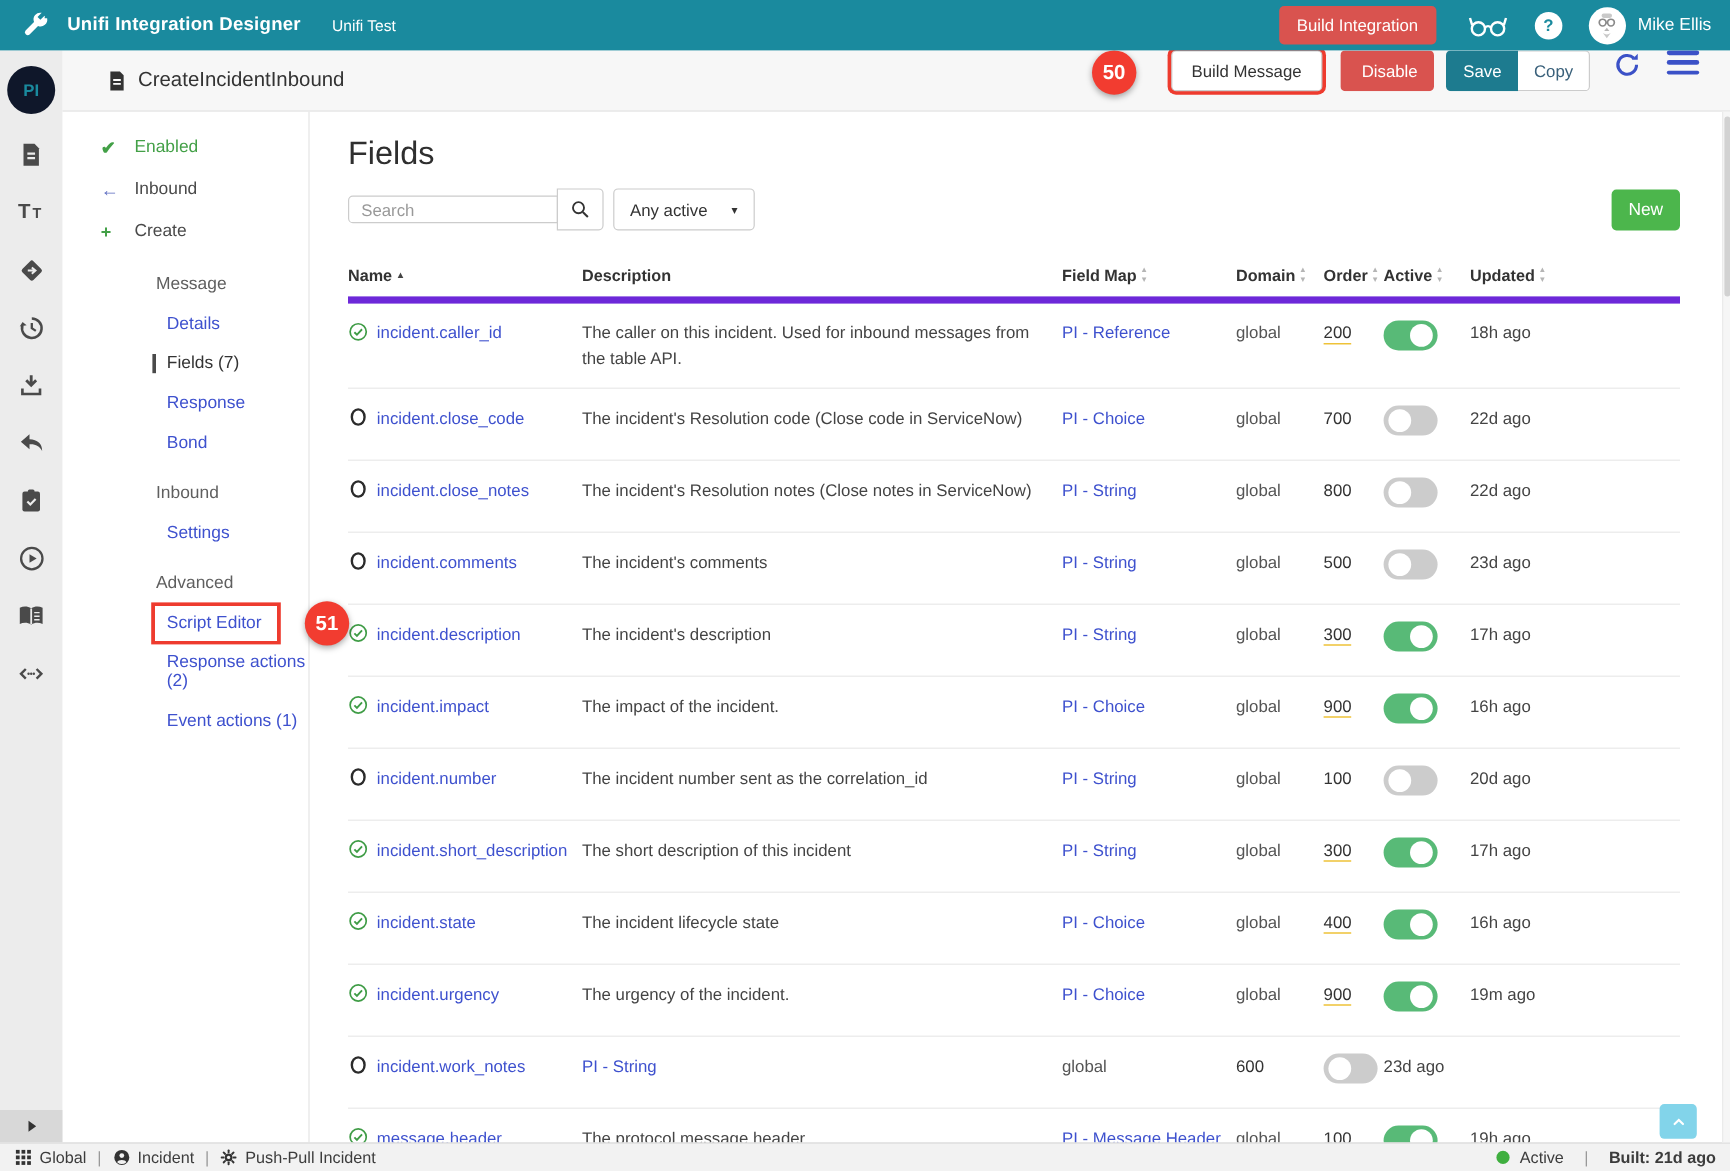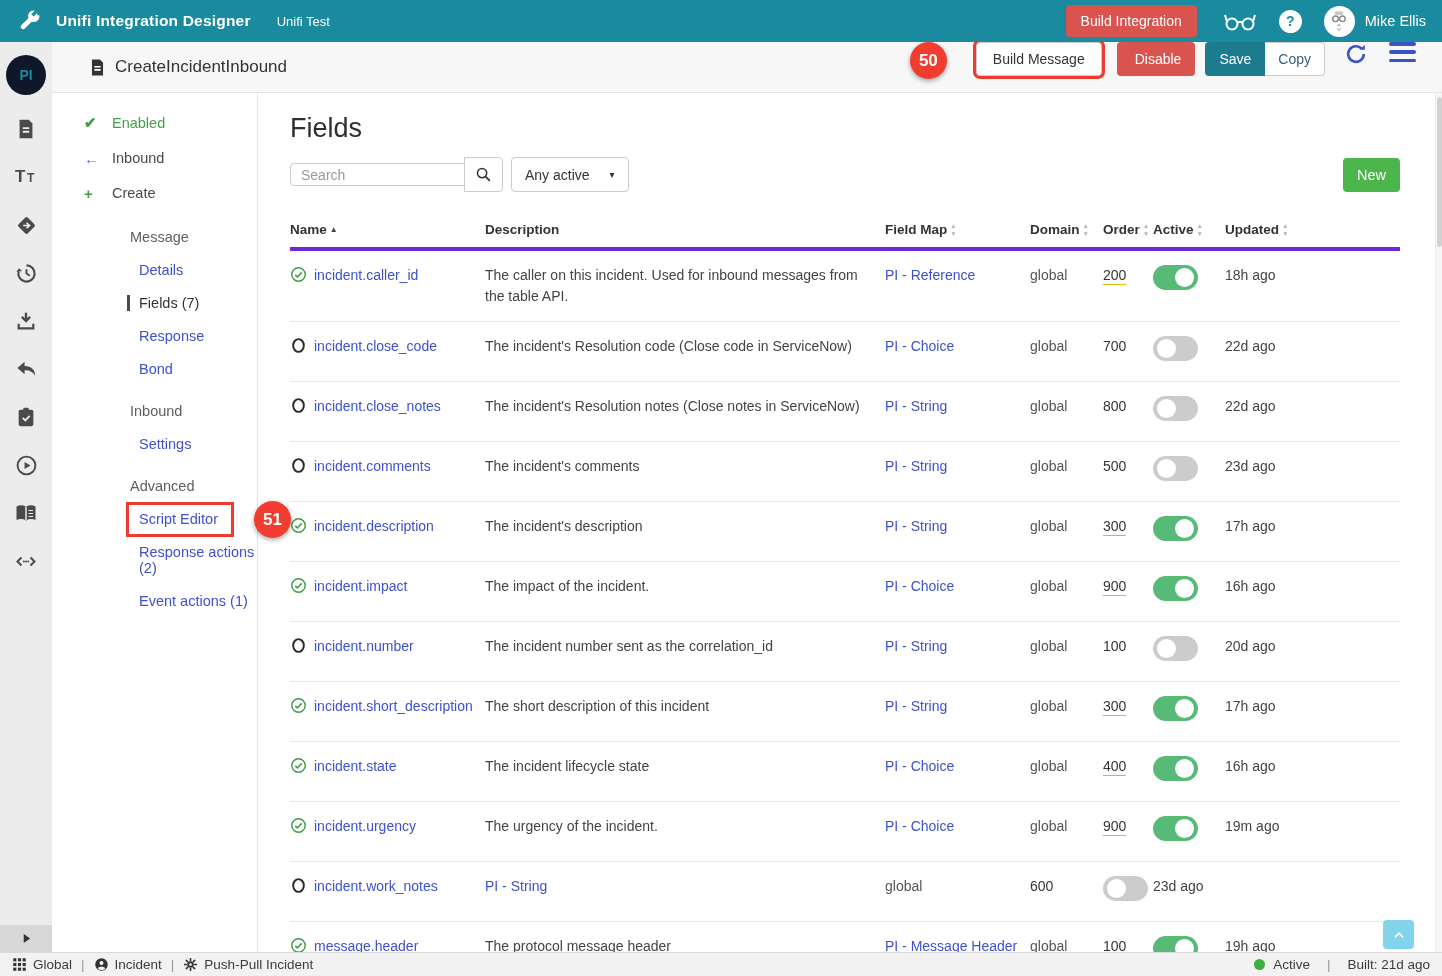--- a/index.html
+++ b/index.html
@@ -77,21 +77,21 @@
   .search-input::placeholder { color:#999; }
   .search-btn { width:39px; height:35px; border:1px solid #ccc; border-left:1px solid #ccc; background:#fff;
                 border-radius:0 4px 4px 0; margin-left:-1px; display:flex; align-items:center; justify-content:center; cursor:pointer; }
   .filter-btn { height:35px; margin-left:8px; background:#fff; border:1px solid #ccc; border-radius:4px;
                 font-size:14px; font-family:inherit; color:#333; padding:0 13px; cursor:pointer; display:flex; align-items:center; gap:20px; }
   .filter-btn .caret { font-size:10px; color:#333; }
   .new-btn { margin-left:auto; width:57px; height:34px; background:#4cb64c; color:#fff; border:none; border-radius:4px;
              font-size:14.5px; font-family:inherit; cursor:pointer; }
 
   .grid-row { display:grid; grid-template-columns:195px 400px 145px 73px 50px 72px 1fr; }
-  .thead { margin-top:22px; border-bottom:4px solid #6d28d9; }
+  .thead { margin-top:22px; border-bottom:6px solid #6d28d9; }
   .th { font-size:13.5px; font-weight:bold; color:#333; padding:8px 8px 10px 0; display:flex; align-items:center; gap:3px; cursor:pointer; }
   .sort-asc { font-size:8px; color:#444; line-height:1; }
   .sort-both { display:flex; flex-direction:column; font-size:6.5px; color:#b5b5b5; line-height:1.1; }
   .trow { border-bottom:1px solid #e9e9e9; font-size:14px; }
   .td { padding:14px 10px 14px 0; color:#444; line-height:1.5; }
   .td a { color:#3e51ce; text-decoration:none; cursor:pointer; }
   .cell-name .st-icon { display:inline-block; width:17px; height:17px; vertical-align:-3px; margin-right:7px; }
   .td-domain { color:#555; }
   .order-val { color:#333; }
   .order-val.u { border-bottom:1px solid #eab308; padding-bottom:1px; }
@@ -109,21 +109,21 @@
   .vscroll .thumb { position:absolute; top:4px; left:1px; width:5px; height:150px; background:#d2d2d2; border-radius:3px; }
 
   
   .statusbar { position:absolute; left:0; top:952px; width:1442px; height:24px; background:#f2f2f2;
                border-top:1px solid #d9d9d9; display:flex; align-items:center; padding:0 12px; font-size:13.5px; color:#3c3c3c; z-index:30; }
   .sb-item { display:flex; align-items:center; gap:6px; }
   .sb-item .sbic { width:15px; height:15px; display:flex; }
   .sb-sep { margin:0 9px; color:#999; }
   .sb-right { margin-left:auto; display:flex; align-items:center; gap:8px; }
   .sb-dot { width:11px; height:11px; border-radius:50%; background:#3faf3f; display:inline-block; }
-  .sb-right b { font-weight:normal; }
+  .sb-right b { font-weight:bold; }
 </style>
 </head>
 <body>
 
 <div class="topbar">
   <span class="wrench">
       <svg width="26" height="26" viewBox="0 0 24 24">
         <path d="M21.5 6.7a5.2 5.2 0 0 1-7 5.9L8 19.1a2.2 2.2 0 0 1-3.1-3.1L11.4 9.5a5.2 5.2 0 0 1 5.9-7l-3.2 3.2 2.2 2.2 3.2-3.2c.4.6.1 1.2 0 2z" fill="#fff"></path>
       </svg>
     </span>

